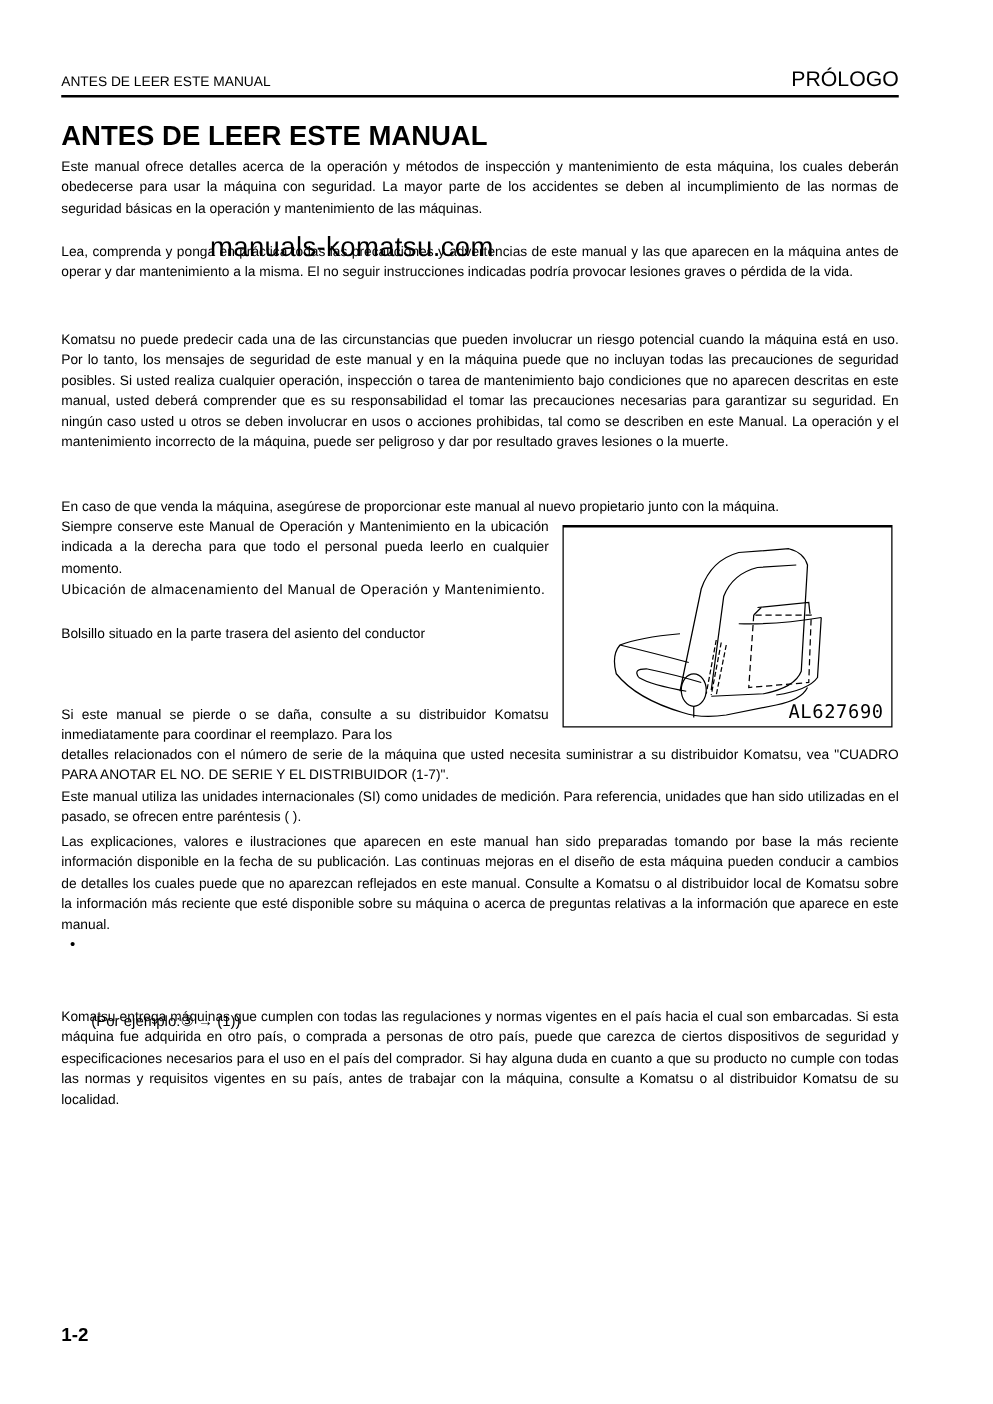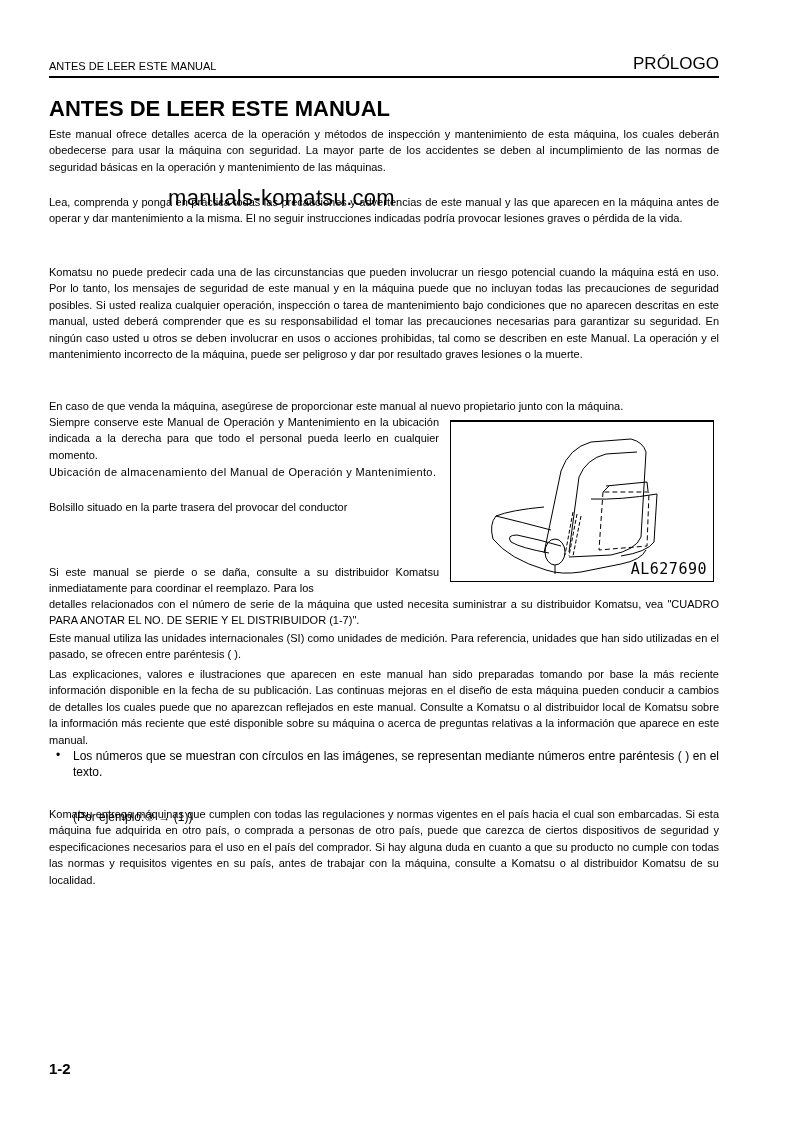--- a/index.html
+++ b/index.html
@@ -34,21 +34,21 @@
   <p class="p" style="top:126px;">Este manual ofrece detalles acerca de la operación y métodos de inspección y mantenimiento de esta máquina, los cuales deberán obedecerse para usar la máquina con seguridad. La mayor parte de los accidentes se deben al incumplimiento de las normas de seguridad básicas en la operación y mantenimiento de las máquinas.</p>
 
   <p class="p" style="top:194px;">Lea, comprenda y ponga en práctica todas las precauciones y advertencias de este manual y las que aparecen en la máquina antes de operar y dar mantenimiento a la misma. El no seguir instrucciones indicadas podría provocar lesiones graves o pérdida de la vida.</p>
   <div class="watermark">manuals-komatsu.com</div>
 
   <p class="p" style="top:264px;">Komatsu no puede predecir cada una de las circunstancias que pueden involucrar un riesgo potencial cuando la máquina está en uso. Por lo tanto, los mensajes de seguridad de este manual y en la máquina puede que no incluyan todas las precauciones de seguridad posibles. Si usted realiza cualquier operación, inspección o tarea de mantenimiento bajo condiciones que no aparecen descritas en este manual, usted deberá comprender que es su responsabilidad el tomar las precauciones necesarias para garantizar su seguridad. En ningún caso usted u otros se deben involucrar en usos o acciones prohibidas, tal como se describen en este Manual. La operación y el mantenimiento incorrecto de la máquina, puede ser peligroso y dar por resultado graves lesiones o la muerte.</p>
 
   <p class="p" style="top:398px;">En caso de que venda la máquina, asegúrese de proporcionar este manual al nuevo propietario junto con la máquina.</p>
   <p class="p narrow" style="top:414px;">Siempre conserve este Manual de Operación y Mantenimiento en la ubicación indicada a la derecha para que todo el personal pueda leerlo en cualquier momento.</p>
   <p class="p narrow" style="top:464px; letter-spacing:0.4px;">Ubicación de almacenamiento del Manual de Operación y Mantenimiento.</p>
-  <p class="p narrow" style="top:499px;">Bolsillo situado en la parte trasera del provocar del conductor</p>
+  <p class="p narrow" style="top:499px;">Bolsillo situado en la parte trasera del asiento del conductor</p>
 
   <div class="figure">
     <svg width="262" height="160" viewBox="0 0 262 160">
       <g fill="none" stroke="#000" stroke-width="1">
 
         <path d="M 93 131 L 110 49 Q 118 26 140 20 L 180 17 Q 192 20 195 30 L 190 115 Q 185 128 160 133 L 118 135"></path>
 
         <path d="M 118 130 L 128 55 Q 135 37 155 32 L 186 30"></path>
 
         <path d="M 155 64 L 196 60 L 197 69"></path>
@@ -71,19 +71,18 @@
   </div>
 
   <p class="p narrow" style="top:564px;">Si este manual se pierde o se daña, consulte a su distribuidor Komatsu inmediatamente para coordinar el reemplazo. Para los</p>
   <p class="p" style="top:596px;">detalles relacionados con el número de serie de la máquina que usted necesita suministrar a su distribuidor Komatsu, vea "CUADRO PARA ANOTAR EL NO. DE SERIE Y EL DISTRIBUIDOR (1-7)".</p>
 
   <p class="p" style="top:630px;">Este manual utiliza las unidades internacionales (SI) como unidades de medición. Para referencia, unidades que han sido utilizadas en el pasado, se ofrecen entre paréntesis ( ).</p>
 
   <p class="p" style="top:666px;">Las explicaciones, valores e ilustraciones que aparecen en este manual han sido preparadas tomando por base la más reciente información disponible en la fecha de su publicación. Las continuas mejoras en el diseño de esta máquina pueden conducir a cambios de detalles los cuales puede que no aparezcan reflejados en este manual. Consulte a Komatsu o al distribuidor local de Komatsu sobre la información más reciente que esté disponible sobre su máquina o acerca de preguntas relativas a la información que aparece en este manual.</p>
 
   <span class="bullet" style="top:748px;">•</span>
-  <p class="bullet-text" style="top:748px;">Los números que se muestran con círculos en las imágenes, se representan mediante números entre paréntesis ( ) en el texto.</p>
   <p class="bullet-text" style="top:780px;margin-top:29px;">(Por ejemplo:③ → (1))</p>
 
   <p class="p" style="top:806px;">Komatsu entrega máquinas que cumplen con todas las regulaciones y normas vigentes en el país hacia el cual son embarcadas. Si esta máquina fue adquirida en otro país, o comprada a personas de otro país, puede que carezca de ciertos dispositivos de seguridad y especificaciones necesarios para el uso en el país del comprador. Si hay alguna duda en cuanto a que su producto no cumple con todas las normas y requisitos vigentes en su país, antes de trabajar con la máquina, consulte a Komatsu o al distribuidor Komatsu de su localidad.</p>
 
   <div class="pageno">1-2</div>
 </div>
 
 </body></html>

